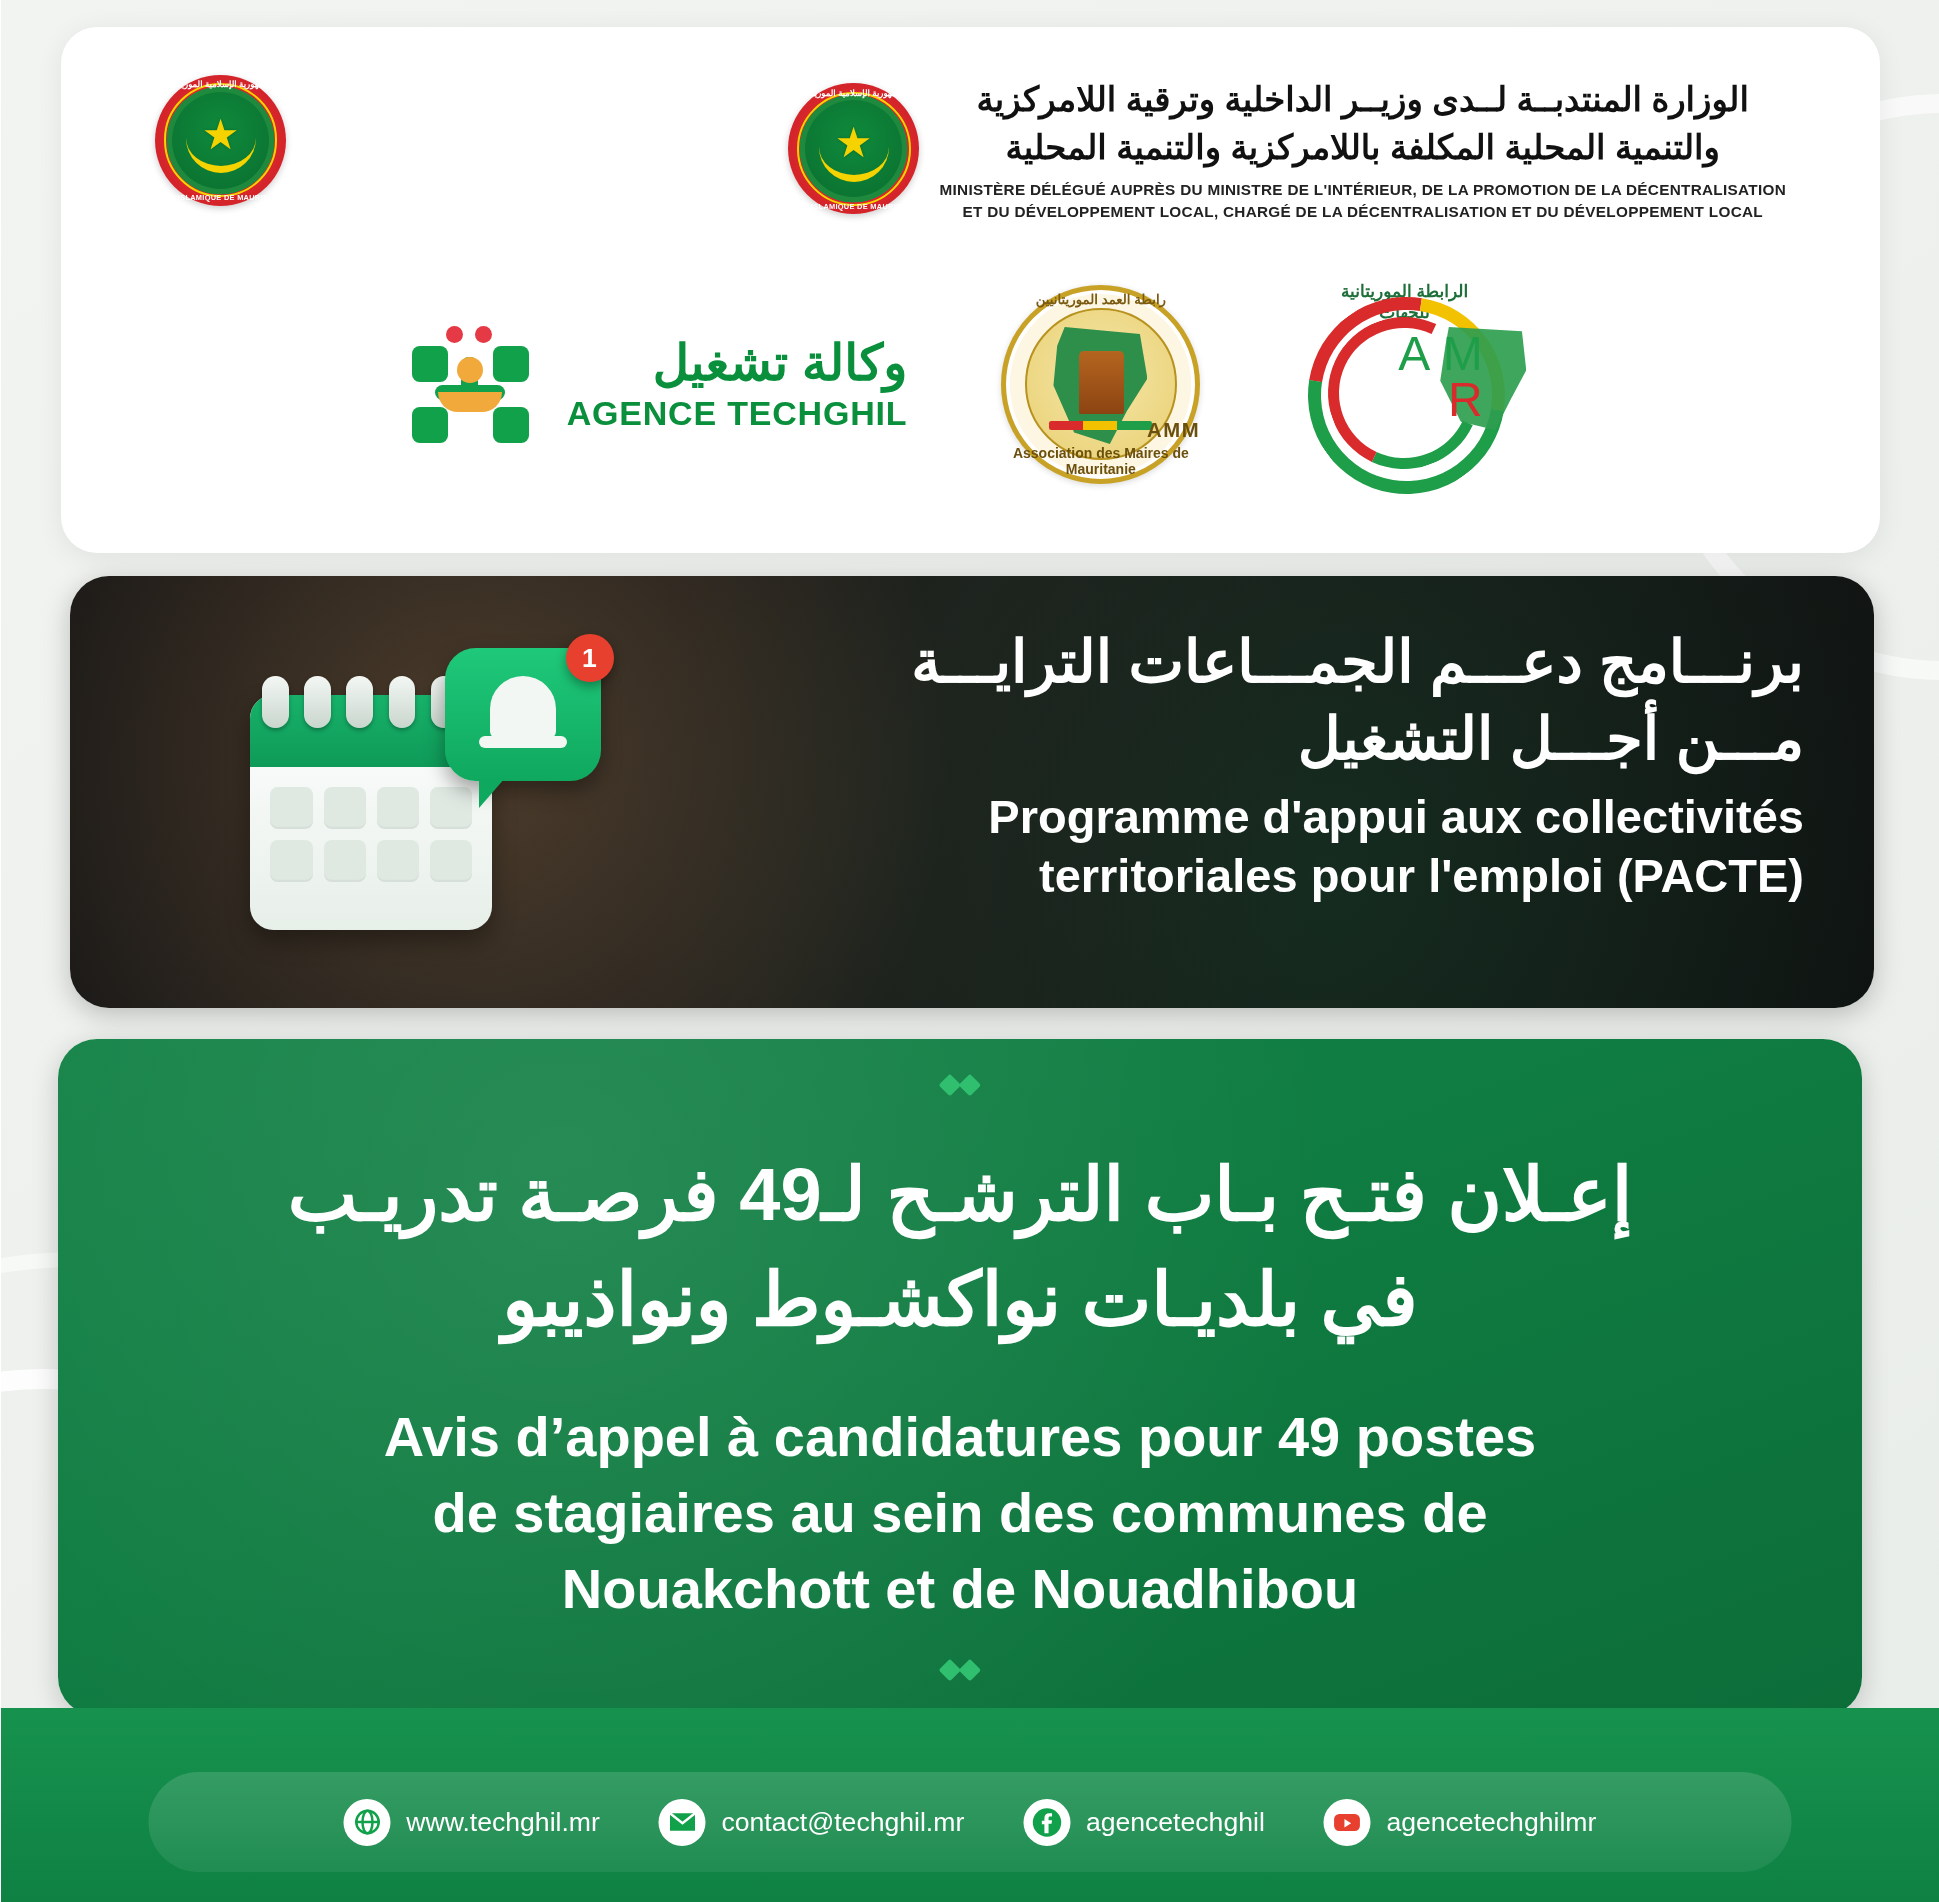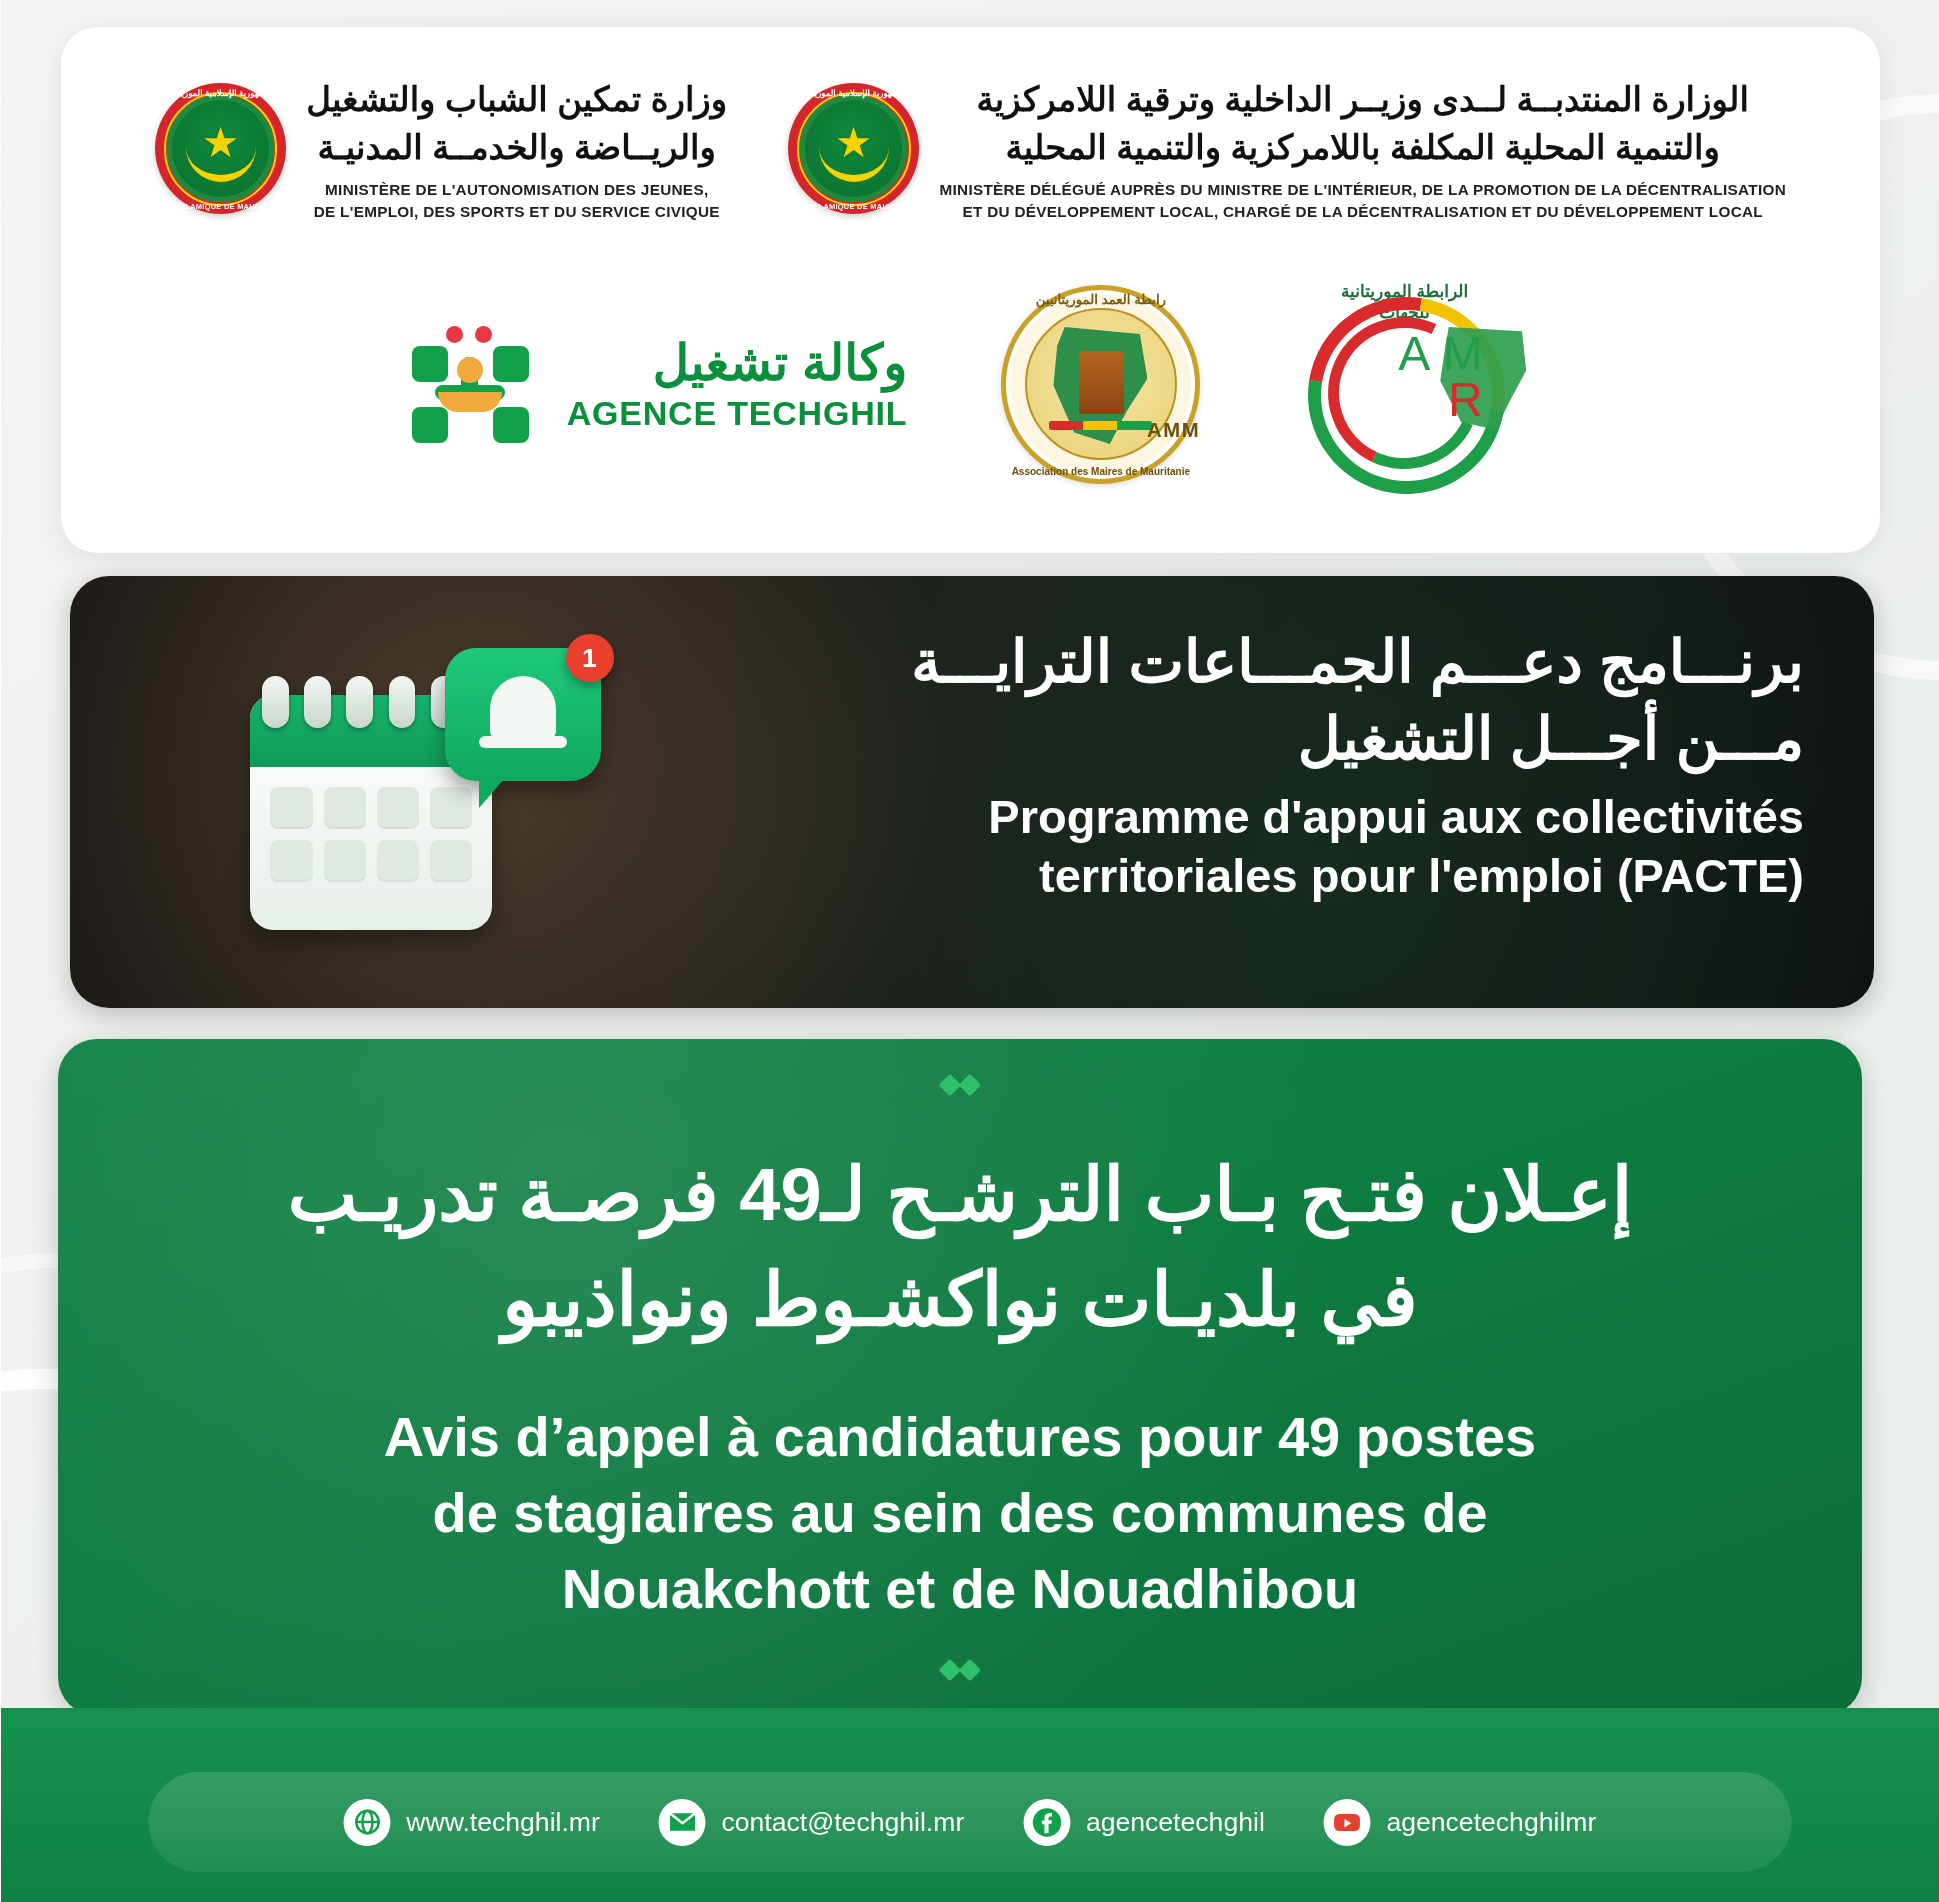--- a/index.html
+++ b/index.html
@@ -285,21 +285,21 @@
   }
   .amm .label-top, .amm .label-bot {
     position: absolute;
     width: 100%;
     text-align: center;
     font-weight: bold;
     color: #7a5a10;
     direction: rtl;
   }
   .amm .label-top { top: 7.8px; font-size: 13.3px; }
-  .amm .label-bot { bottom: 6.3px; font-size: 10px; direction: ltr; color: #6b4f0d; }
+  .amm .label-bot { bottom: 6.3px; font-size: 14px; direction: ltr; color: #6b4f0d; }
   .amm .amm-text {
     position: absolute;
     bottom: 42px;
     width: 100%;
     text-align: right;
     font-size: 20.3px;
     font-weight: bold;
     color: #6b4f0d;
     letter-spacing: 1.6px;
   }
@@ -655,26 +655,20 @@
             <div class="star">★</div>
           </div>
           <div class="ring-text">
             <span class="top">الجمهورية الإسلامية الموريتانية</span>
             <span class="bot">REPUBLIQUE ISLAMIQUE DE MAURITANIE</span>
           </div>
         </div>
       </div>
 
       <div class="ministry">
-        <div class="texts">
-          <div class="ar">وزارة تمكين الشباب والتشغيل
-والريــاضة والخدمــة المدنيـة</div>
-          <div class="fr">MINISTÈRE DE L'AUTONOMISATION DES JEUNES,
-DE L'EMPLOI, DES SPORTS ET DU SERVICE CIVIQUE</div>
-        </div>
         <div class="emblem">
           <div class="inner">
             <div class="crescent"></div>
             <div class="star">★</div>
           </div>
           <div class="ring-text">
             <span class="top">الجمهورية الإسلامية الموريتانية</span>
             <span class="bot">REPUBLIQUE ISLAMIQUE DE MAURITANIE</span>
           </div>
         </div>

